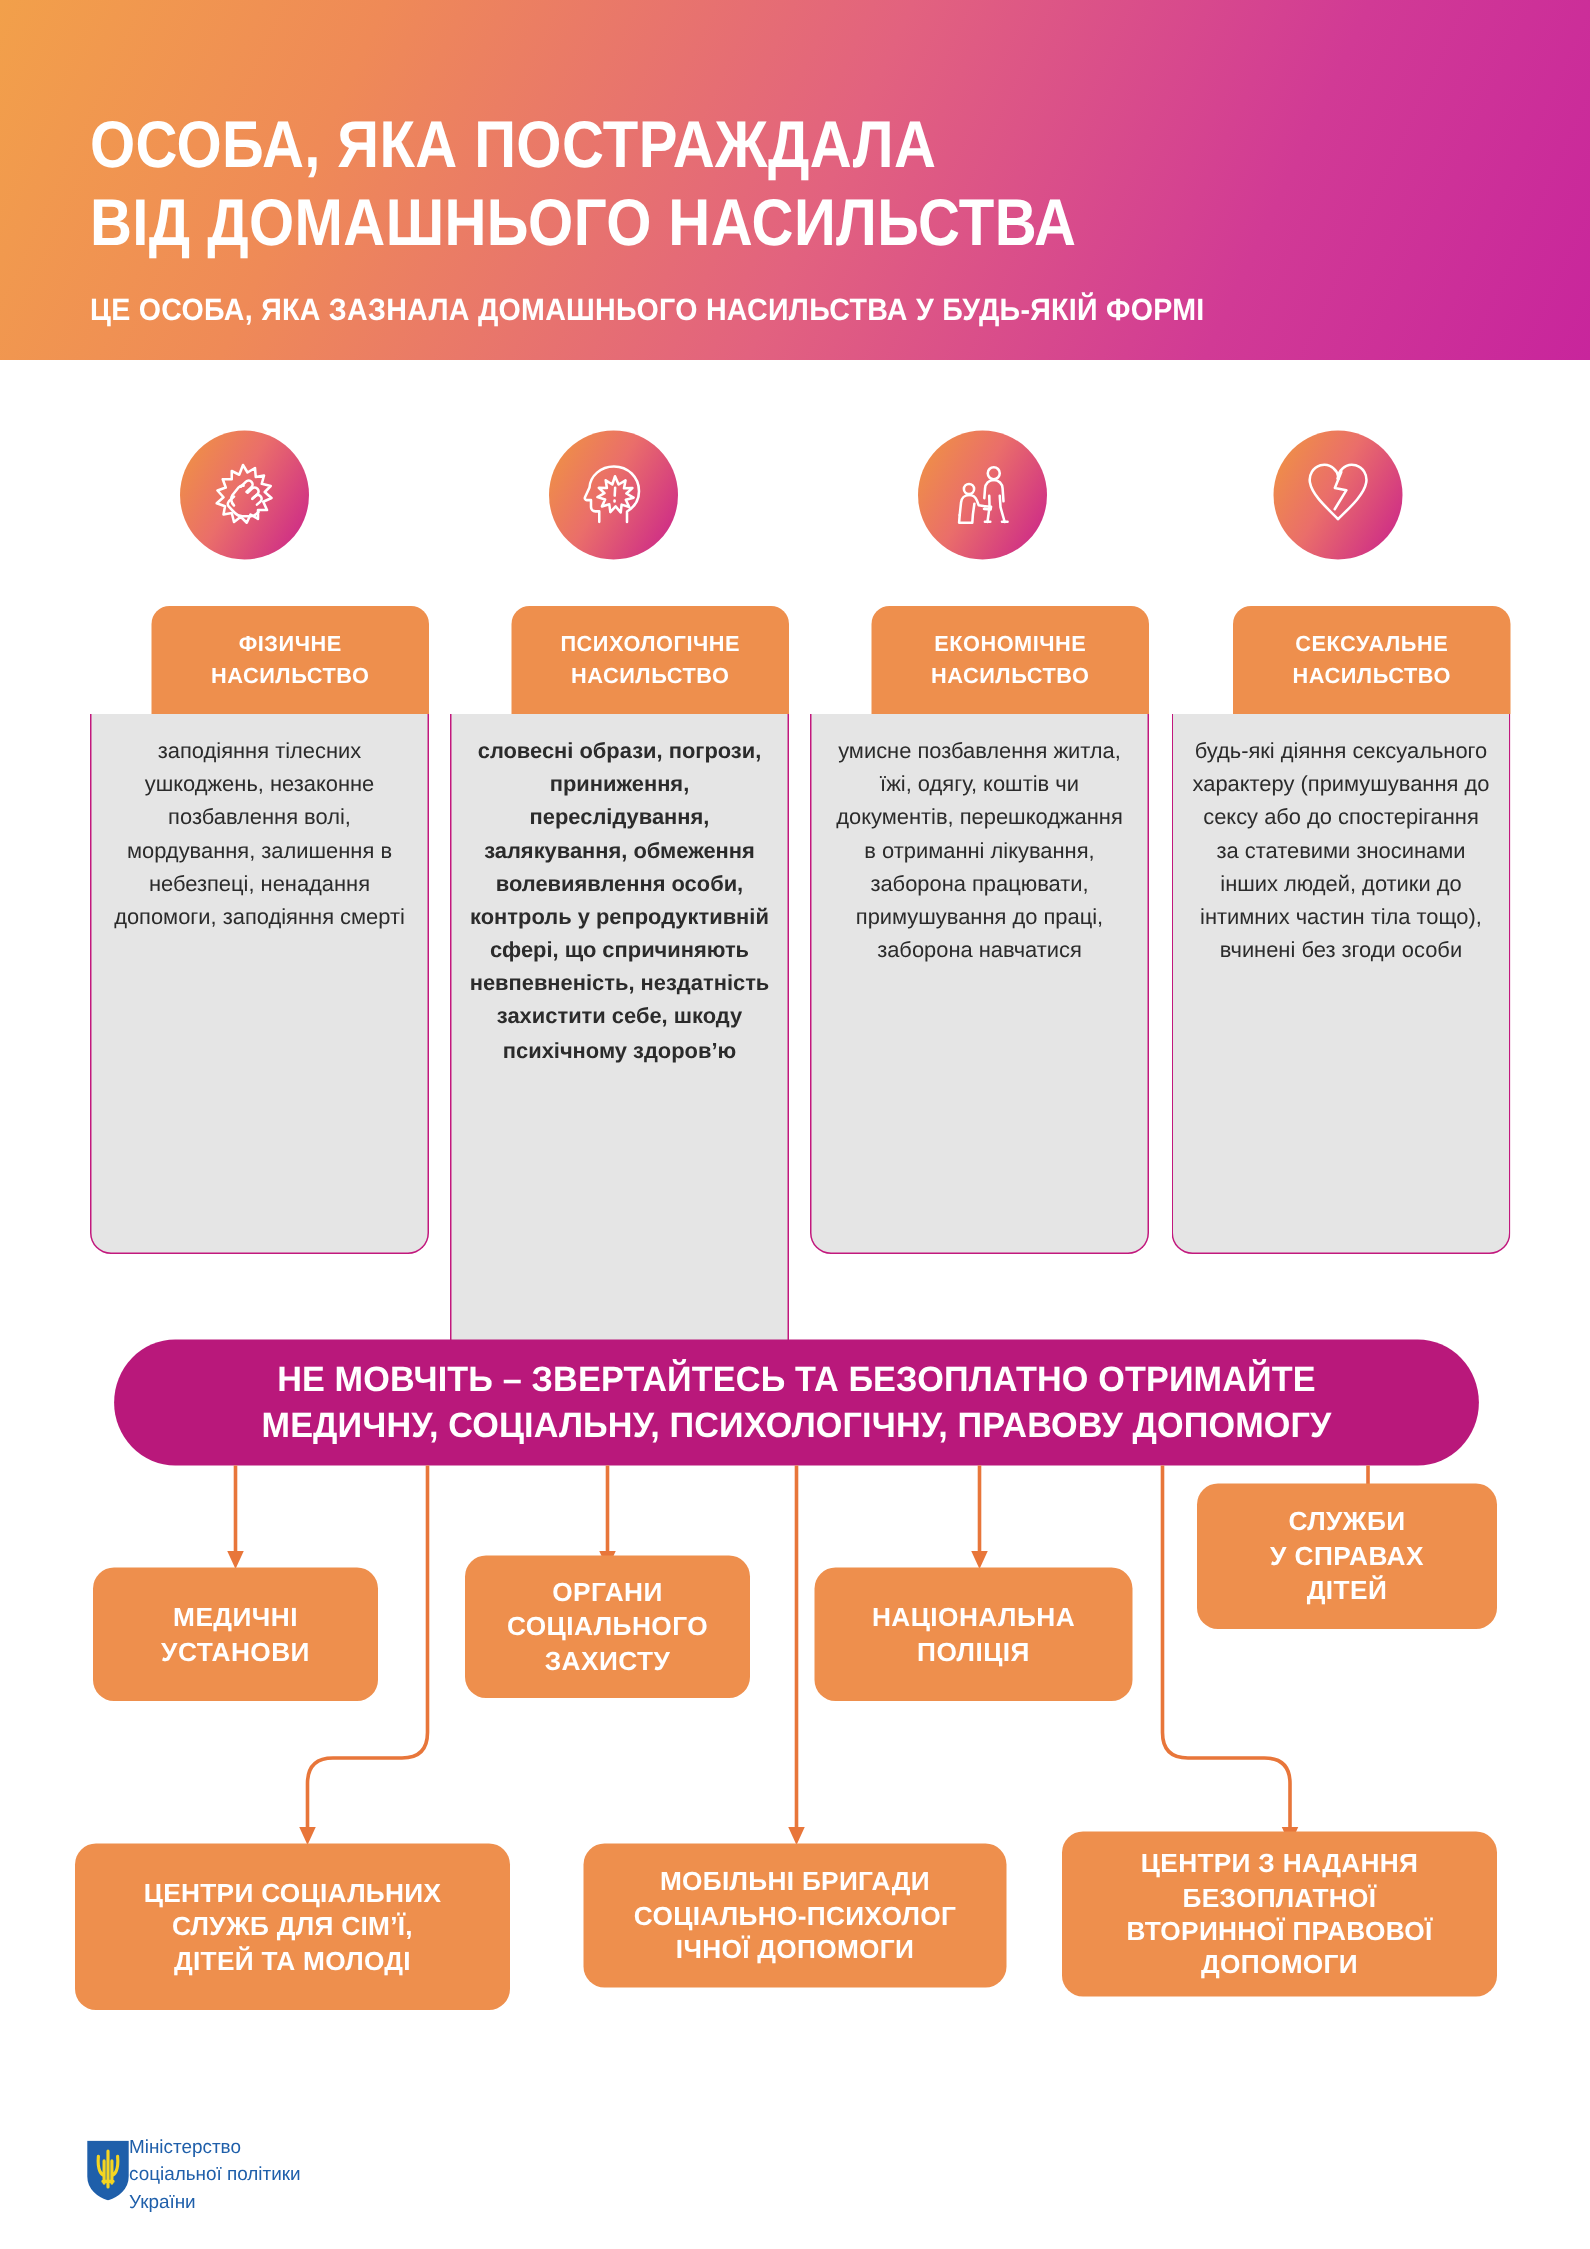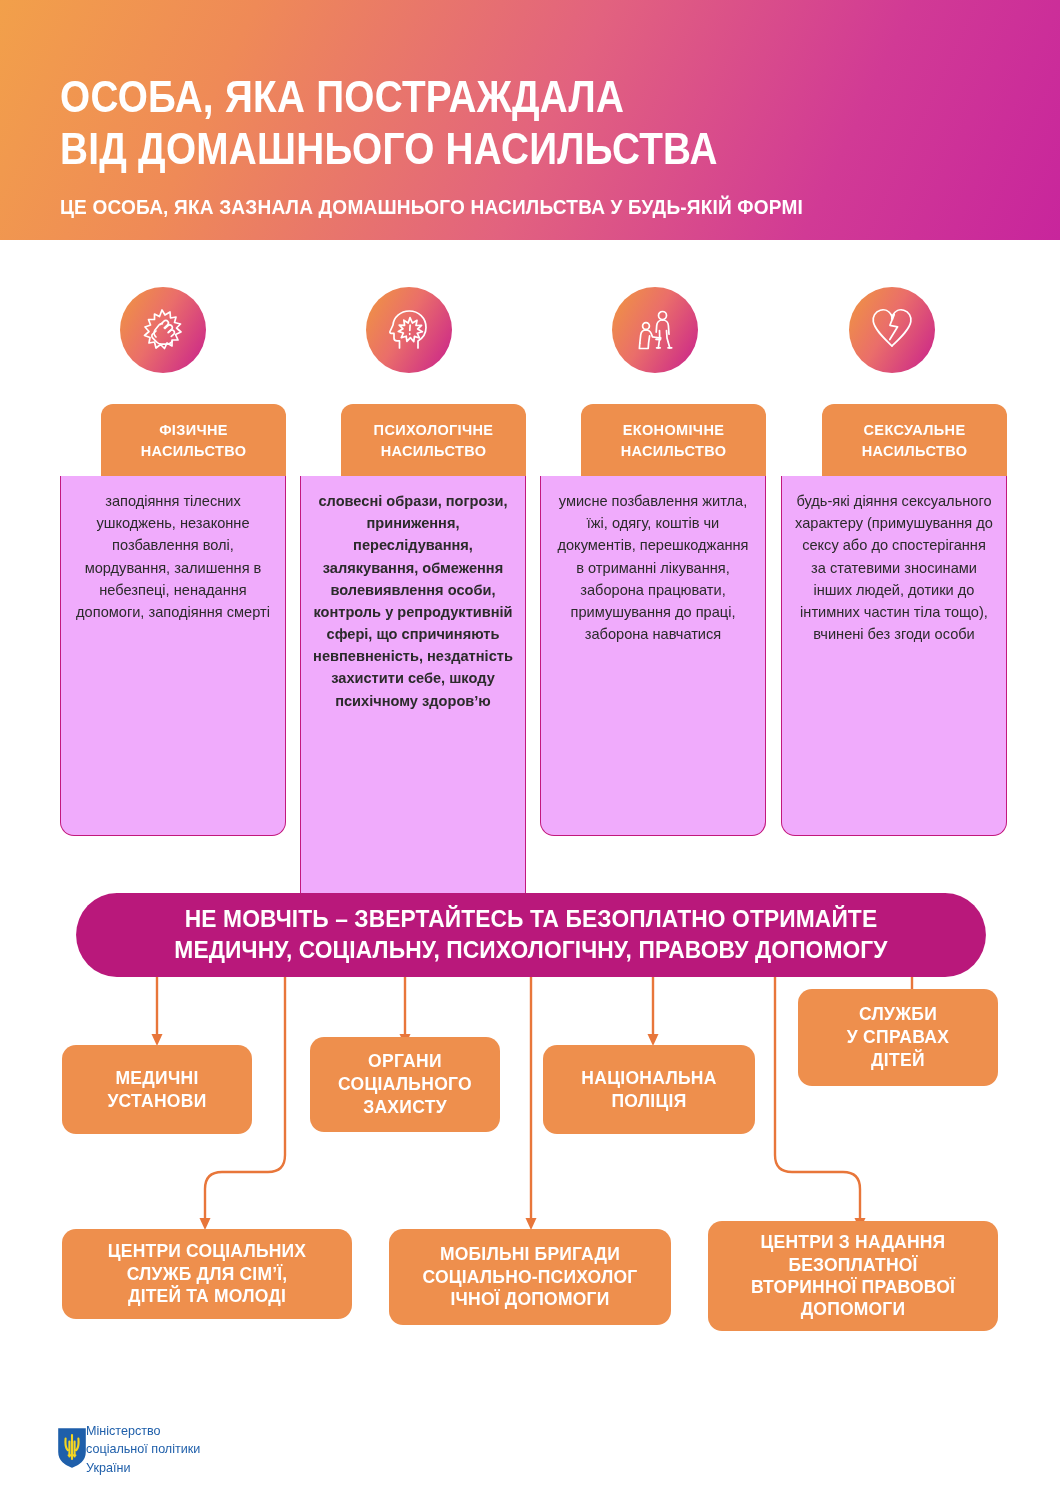--- a/index.html
+++ b/index.html
@@ -62,21 +62,21 @@
     letter-spacing:0.35px;
     text-align:center;
     padding:16px 8px 14px 8px;
     white-space:pre-line;
     margin-left:41px;
   }
   .card-body{
     border:1.6px solid #c2187d;
     border-top:none;
     border-radius:0 0 14px 14px;
-    background:#f0abfc;
+    background:#e5e5e5;
     color:#2b2b2b;
     font-size:14.6px;
     line-height:1.52;
     text-align:center;
     padding:14px 12px 16px 12px;
     box-sizing:border-box;
   }
 
   
   .banner{
@@ -228,21 +228,21 @@
 УСТАНОВИ</div>
 <div class="pill mid" style="left:310px;top:1037px;width:190px;height:95px;">ОРГАНИ
 СОЦІАЛЬНОГО
 ЗАХИСТУ</div>
 <div class="pill mid" style="left:543px;top:1045px;width:212px;height:89px;">НАЦІОНАЛЬНА
 ПОЛІЦІЯ</div>
 <div class="pill mid" style="left:798px;top:989px;width:200px;height:97px;">СЛУЖБИ
 У СПРАВАХ
 ДІТЕЙ</div>
 
-<div class="pill bot" style="left:62px;top:1229px;width:290px;height:90px;">ЦЕНТРИ СОЦІАЛЬНИХ
+<div class="pill bot" style="left:50px;top:1229px;width:290px;height:111px;">ЦЕНТРИ СОЦІАЛЬНИХ
 СЛУЖБ ДЛЯ СІМ’Ї,
 ДІТЕЙ ТА МОЛОДІ</div>
 <div class="pill bot" style="left:389px;top:1229px;width:282px;height:96px;">МОБІЛЬНІ БРИГАДИ
 СОЦІАЛЬНО-ПСИХОЛОГ
 ІЧНОЇ ДОПОМОГИ</div>
 <div class="pill bot" style="left:708px;top:1221px;width:290px;height:110px;">ЦЕНТРИ З НАДАННЯ
 БЕЗОПЛАТНОЇ
 ВТОРИННОЇ ПРАВОВОЇ
 ДОПОМОГИ</div>
 

